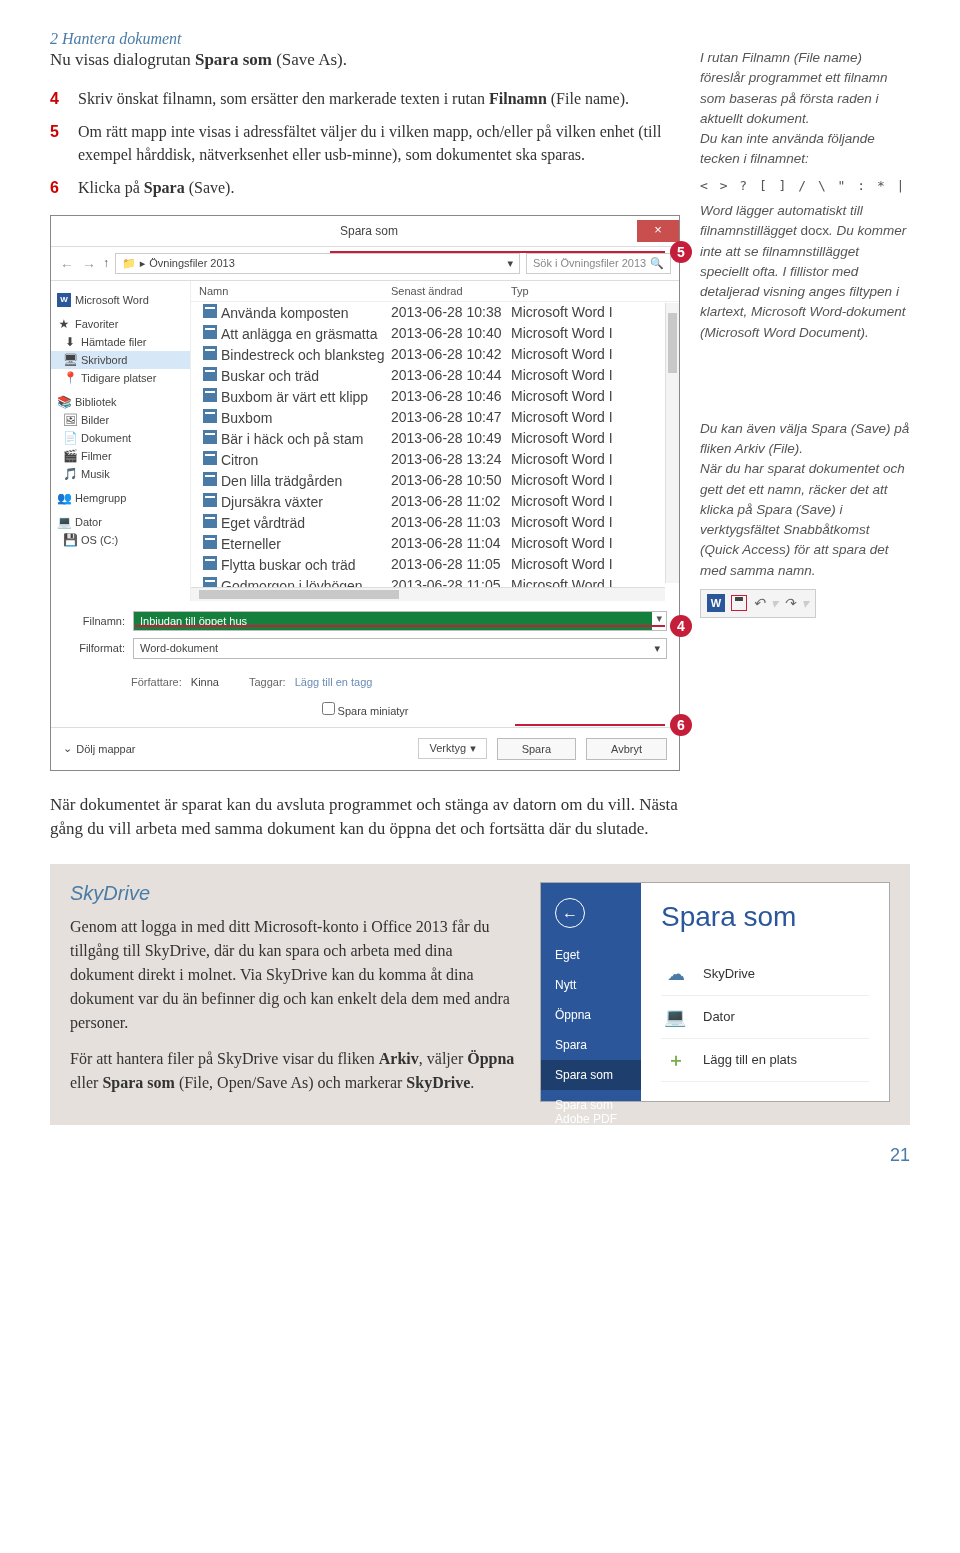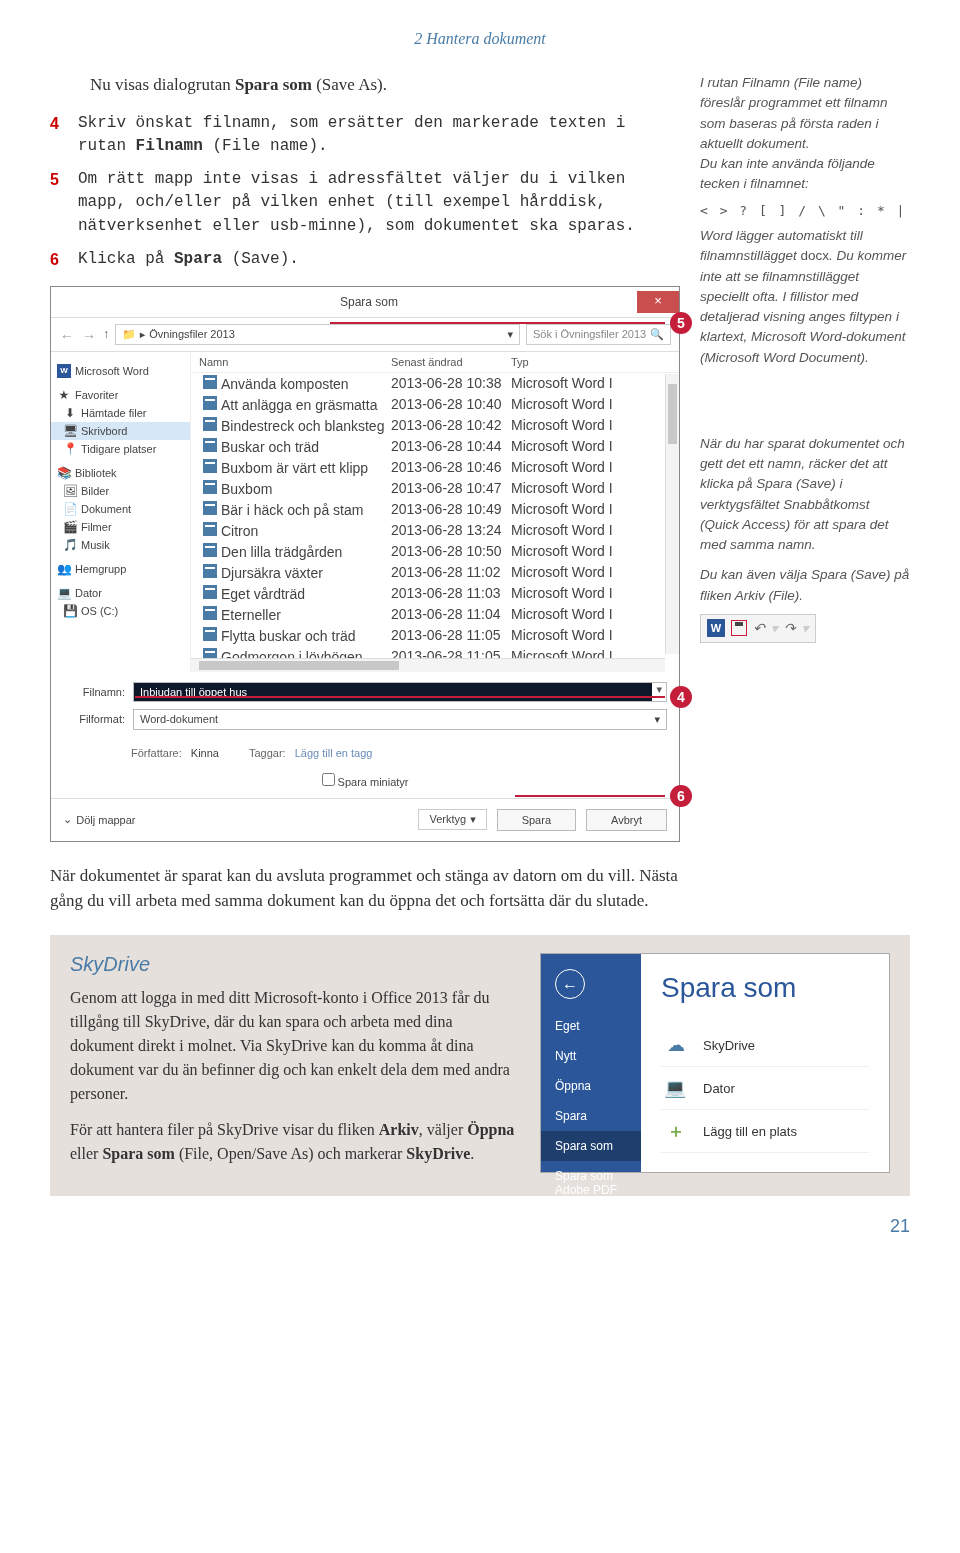--- a/index.html
+++ b/index.html
@@ -1,26 +1,26 @@
 <!DOCTYPE html>
 <html><head>
 <meta charset="utf-8">
 <style>
   * { margin: 0; padding: 0; box-sizing: border-box; }
   body { font-family: Georgia, 'Times New Roman', serif; background: #fff; width: 960px; color: #333; }
   .page { padding: 30px 50px 30px 50px; position: relative; }
-  .chapter-header { text-align: center; color: #4a7ba6; font-size: 16px; font-style: italic; margin-bottom: 25px; }
+  .chapter-header { text-align: left; color: #4a7ba6; font-size: 16px; font-style: italic; }
   .main-columns { display: flex; gap: 20px; }
   .left-col { flex: 1; }
   .right-col { width: 210px; }
-  .intro-text { font-size: 17px; margin-bottom: 15px; line-height: 1.4; margin-left: 40px; }
+  .intro-text { font-size: 17px; margin-bottom: 15px; line-height: 1.4; }
   .steps { list-style: none; margin-bottom: 15px; }
   .steps li { display: flex; font-size: 16px; line-height: 1.45; margin-bottom: 10px; }
   .step-num { width: 28px; flex-shrink: 0; color: #c00; font-weight: bold; font-family: Arial, sans-serif; }
-  .step-text { flex: 1; font-family: Liberation Mono, monospace; }
+  .step-text { flex: 1; }
   strong { font-weight: bold; }
 
   
   .dialog-wrap { position: relative; }
   .dialog { border: 1px solid #888; background: #fff; font-family: 'Segoe UI', Arial, sans-serif; font-size: 11px; color: #444; }
   .dlg-title { display: flex; align-items: center; justify-content: space-between; border-bottom: 1px solid #ddd; padding: 4px 0 4px 8px; }
   .dlg-title-text { flex: 1; text-align: center; font-size: 12px; }
   .dlg-close { background: #c94f4e; color: #fff; width: 42px; height: 22px; text-align: center; line-height: 20px; font-size: 13px; }
   .dlg-nav { display: flex; align-items: center; gap: 6px; padding: 6px 8px; border-bottom: 1px solid #ddd; }
   .dlg-nav .arrow { color: #999; font-size: 14px; width: 16px; text-align: center; }
@@ -45,21 +45,21 @@
   .fileico { width: 14px; height: 14px; background: #4a7ba6; display: inline-block; margin: 0 4px; position: relative; }
   .fileico::after { content: ''; position: absolute; top: 3px; left: 2px; width: 10px; height: 2px; background: #fff; }
   .dlg-scroll { position: absolute; right: 0; top: 22px; bottom: 18px; width: 14px; background: #f4f4f4; border-left: 1px solid #ddd; }
   .dlg-scroll .thumb { background: #c8c8c8; position: absolute; left: 2px; right: 2px; top: 10px; height: 60px; }
   .dlg-hscroll { position: absolute; bottom: 0; left: 0; right: 14px; height: 14px; background: #f4f4f4; border-top: 1px solid #ddd; }
   .dlg-hscroll .hthumb { position: absolute; top: 2px; bottom: 2px; left: 8px; width: 200px; background: #c8c8c8; }
   .dlg-inputs { padding: 10px 12px; }
   .inp-row { display: flex; align-items: center; margin-bottom: 7px; font-size: 11px; }
   .inp-label { width: 70px; text-align: right; padding-right: 8px; }
   .inp-field { flex: 1; border: 1px solid #bbb; padding: 3px 6px; font-size: 11px; }
-  .inp-field.sel { background: #0f172a; color: #fff; }
+  .inp-field.sel { background: #15803d; color: #fff; }
   .inp-field.dd { display: flex; justify-content: space-between; }
   .meta-row { display: flex; padding: 0 12px 8px 80px; font-size: 11px; gap: 30px; }
   .meta-row .mlabel { color: #666; margin-right: 6px; }
   .meta-row .mval-link { color: #6a8cb7; }
   .thumb-check { text-align: center; padding: 6px 0 10px 0; font-size: 11px; }
   .dlg-footer { display: flex; align-items: center; padding: 10px 12px; border-top: 1px solid #ddd; gap: 10px; }
   .dlg-footer .hide { display: flex; align-items: center; gap: 4px; font-size: 11px; }
   .dlg-footer .spacer { flex: 1; }
   .dlg-footer .btn-dd { border: 1px solid #ccc; padding: 3px 10px; font-size: 11px; display: flex; gap: 4px; }
   .dlg-footer .btn { border: 1px solid #bbb; padding: 4px 24px; font-size: 11px; background: #f8f8f8; }
@@ -332,22 +332,22 @@
 
     <div class="right-col">
       <div class="sidebar-note">
         <p>I rutan Filnamn (File name) föreslår programmet ett filnamn som baseras på första raden i aktuellt dokument.</p>
         <p style="">Du kan inte använda följande tecken i filnamnet:</p>
         <span class="chars">&lt; &gt; ? [ ] / \ " : * |</span>
         <p><span>Word lägger automatiskt till filnamnstillägget </span><span style="font-style:normal">docx</span><span>. Du kommer inte att se filnamnstillägget speciellt ofta. I fillistor med detaljerad visning anges filtypen i klartext, Microsoft Word-dokument (Microsoft Word Document).</span></p>
       </div>
       <div style="height:50px"></div>
       <div class="sidebar-note">
+        <p style="margin-top:10px">Du kan även välja Spara (Save) på fliken Arkiv (File).</p>
         <p>När du har sparat dokumentet och gett det ett namn, räcker det att klicka på Spara (Save) i verktygsfältet Snabbåtkomst (Quick Access) för att spara det med samma namn.</p>
-        <p style="margin-top:10px">Du kan även välja Spara (Save) på fliken Arkiv (File).</p>
         <div class="qat-img" style="margin-top:8px">
           <span class="word-ico">W</span>
           <span class="save-ico"></span>
           <span>↶</span>
           <span style="color:#ccc">▾</span>
           <span>↷</span>
           <span style="color:#ccc">▾</span>
         </div>
       </div>
     </div>

